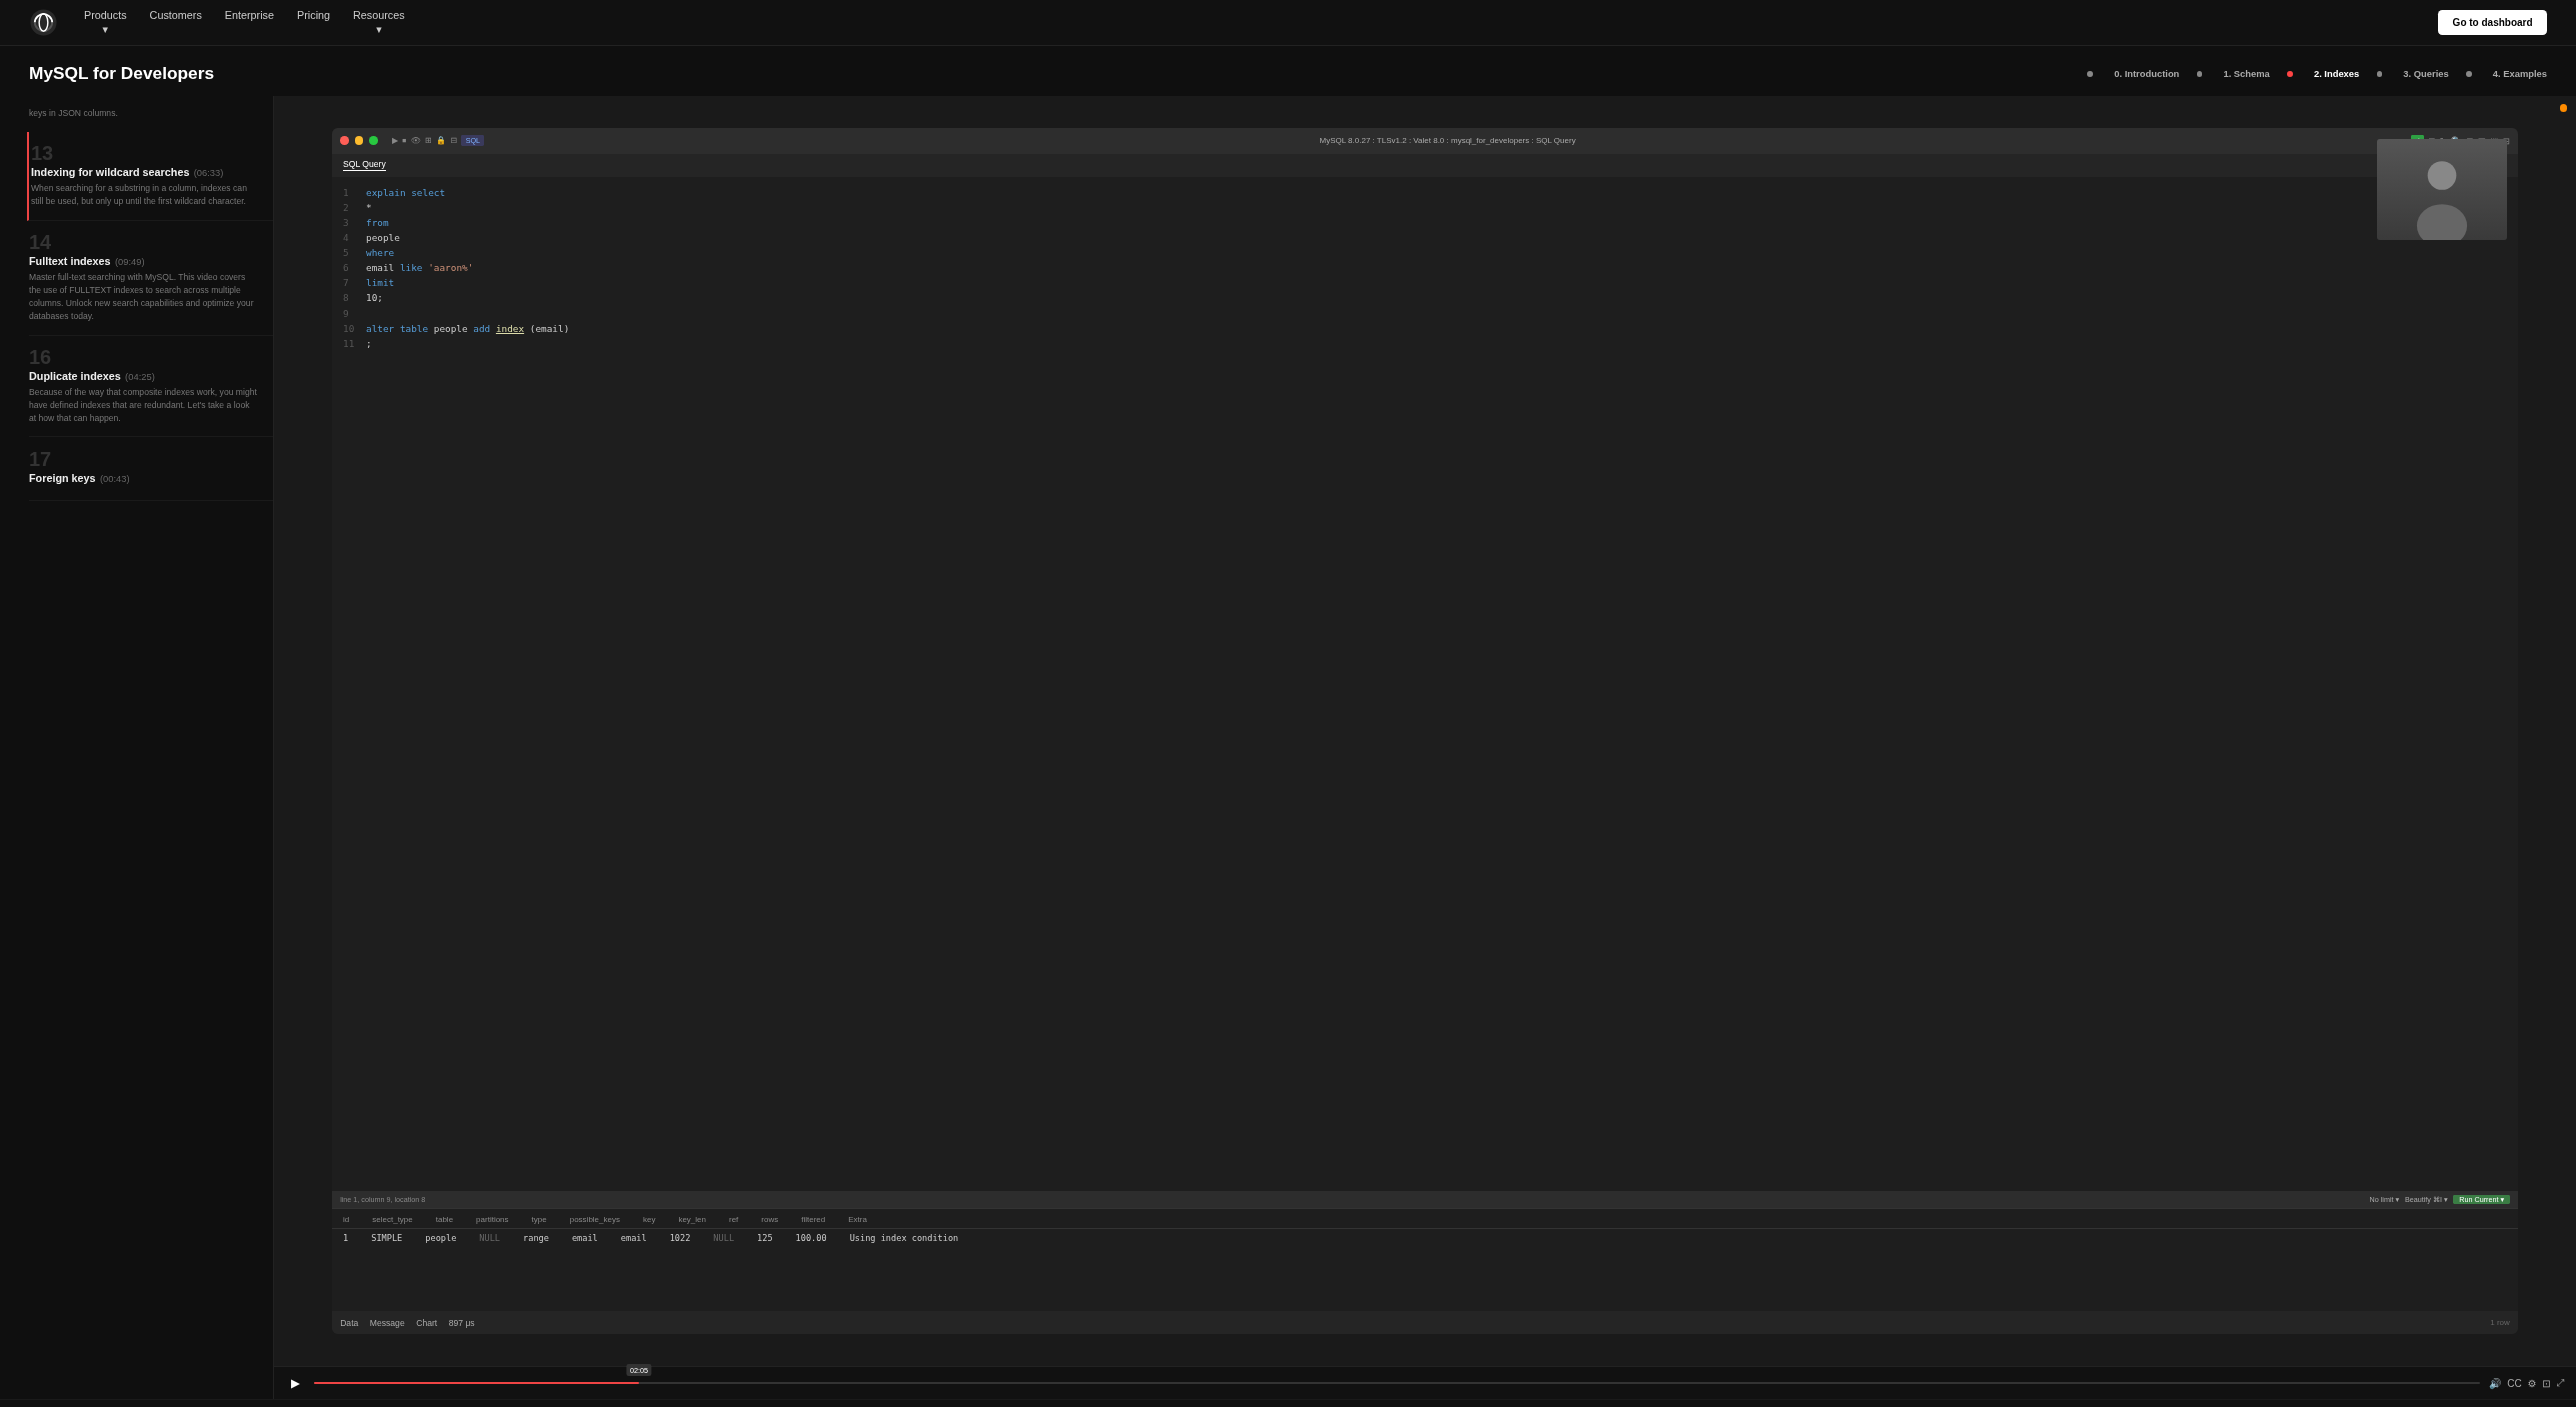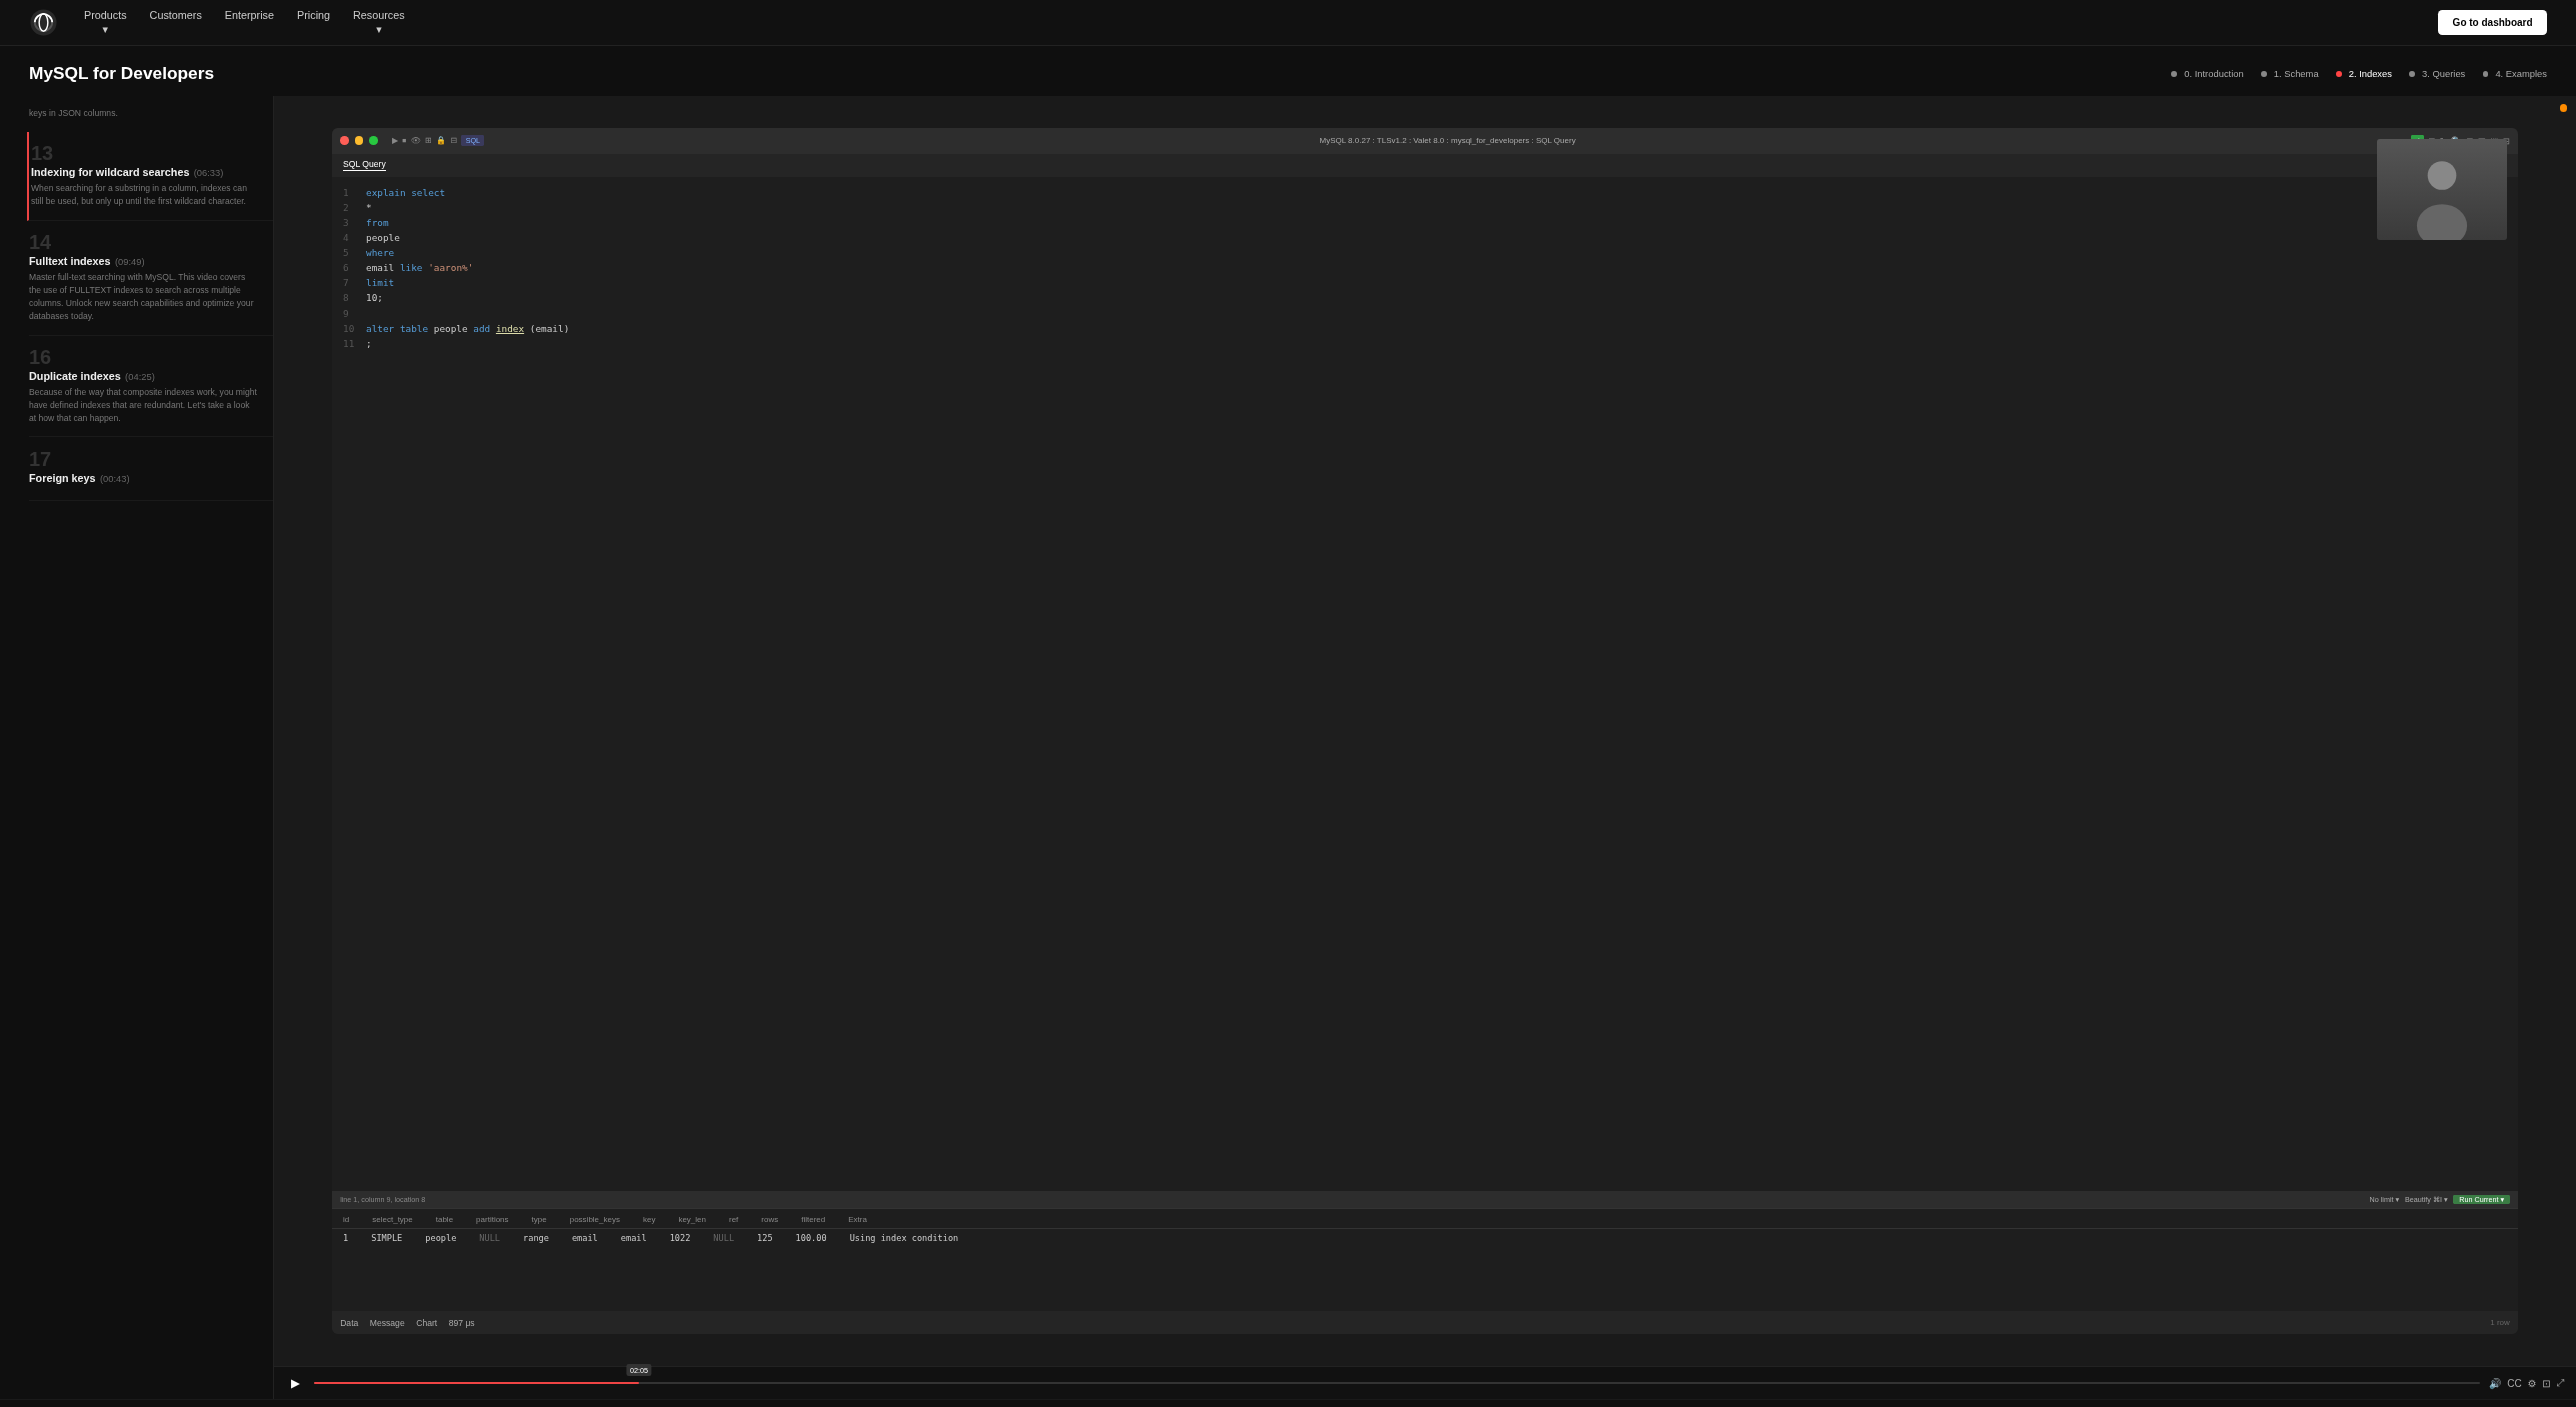--- a/index.html
+++ b/index.html
@@ -69,24 +69,25 @@
       text-align: center;
     }
     .course-nav {
       display: flex;
       gap: 17.3px;
       align-items: center;
     }
     .course-nav-item {
       display: flex;
       align-items: center;
-      gap: 7px;
+      gap: 21px;
       font-size: 9.4px;
       color: #aaa;
       cursor: pointer;
+      font-weight: bold;
     }
     .course-nav-item.active { color: #fff; }
     .dot {
       width: 5.8px;
       height: 5.8px;
       border-radius: 50%;
       flex-shrink: 0;
     }
 
     

